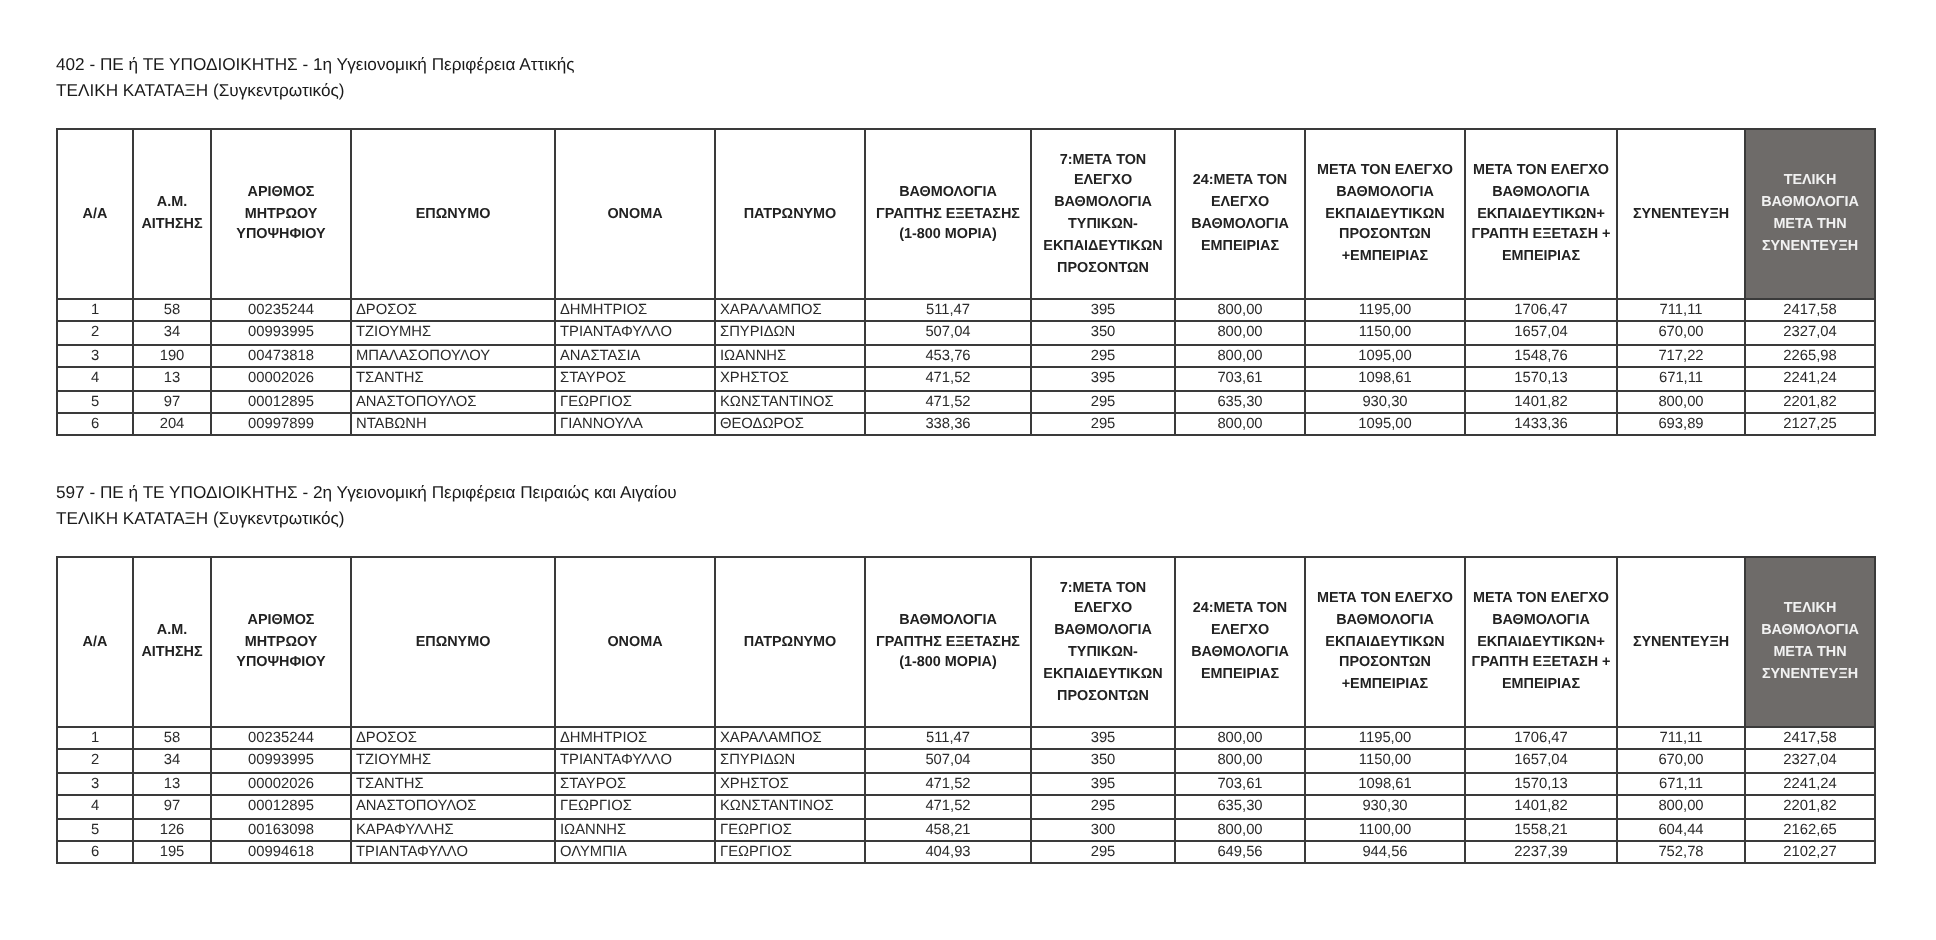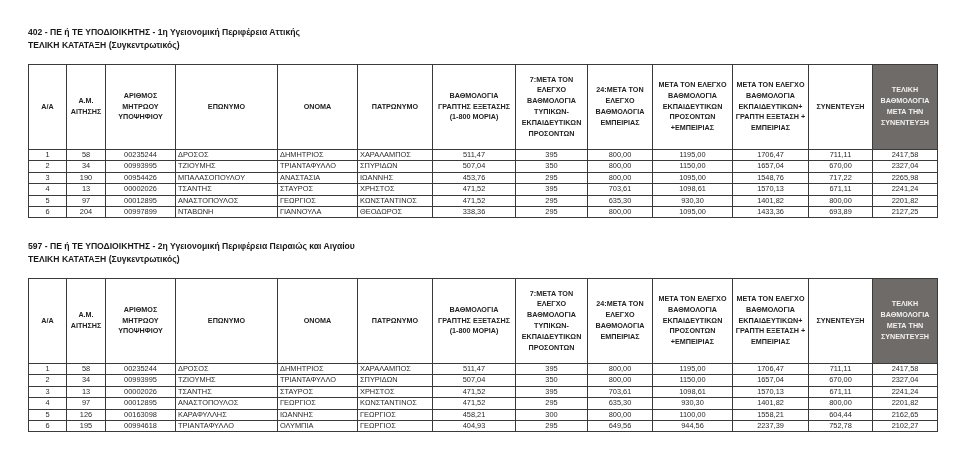--- a/index.html
+++ b/index.html
@@ -5,21 +5,21 @@
   html, body { margin: 0; padding: 0; background: #ffffff; }
   body {
     width: 968px; height: 470px; overflow: hidden; position: relative;
     font-family: "Liberation Sans", "DejaVu Sans", sans-serif;
     color: #222;
   }
   .section { position: absolute; left: 28px; }
   .sec1 { top: 26px; }
   .sec2 { top: 240px; }
   .sec-title {
-    font-size: 8.6px; font-weight: bold; line-height: 13px; color: #1a1a1a;
+    font-size: 8.6px; font-weight: normal; line-height: 13px; color: #1a1a1a;
     white-space: nowrap;
   }
   table.rank {
     border-collapse: collapse; table-layout: fixed;
     margin-top: 12px;
     font-size: 7.4px; color: #2a2a2a;
   }
   table.rank th, table.rank td {
     border: 1px solid #3a3a3a; padding: 0 2px; overflow: hidden; white-space: nowrap;
   }
@@ -99,21 +99,21 @@
           <td>350</td>
           <td>800,00</td>
           <td>1150,00</td>
           <td>1657,04</td>
           <td>670,00</td>
           <td>2327,04</td>
         </tr>
         <tr class="data-row">
           <td>3</td>
           <td>190</td>
-          <td>00954426</td>
+          <td>00473818</td>
           <td class="left">ΜΠΑΛΑΣΟΠΟΥΛΟΥ</td>
           <td class="left">ΑΝΑΣΤΑΣΙΑ</td>
           <td class="left">ΙΩΑΝΝΗΣ</td>
           <td>453,76</td>
           <td>295</td>
           <td>800,00</td>
           <td>1095,00</td>
           <td>1548,76</td>
           <td>717,22</td>
           <td>2265,98</td>

